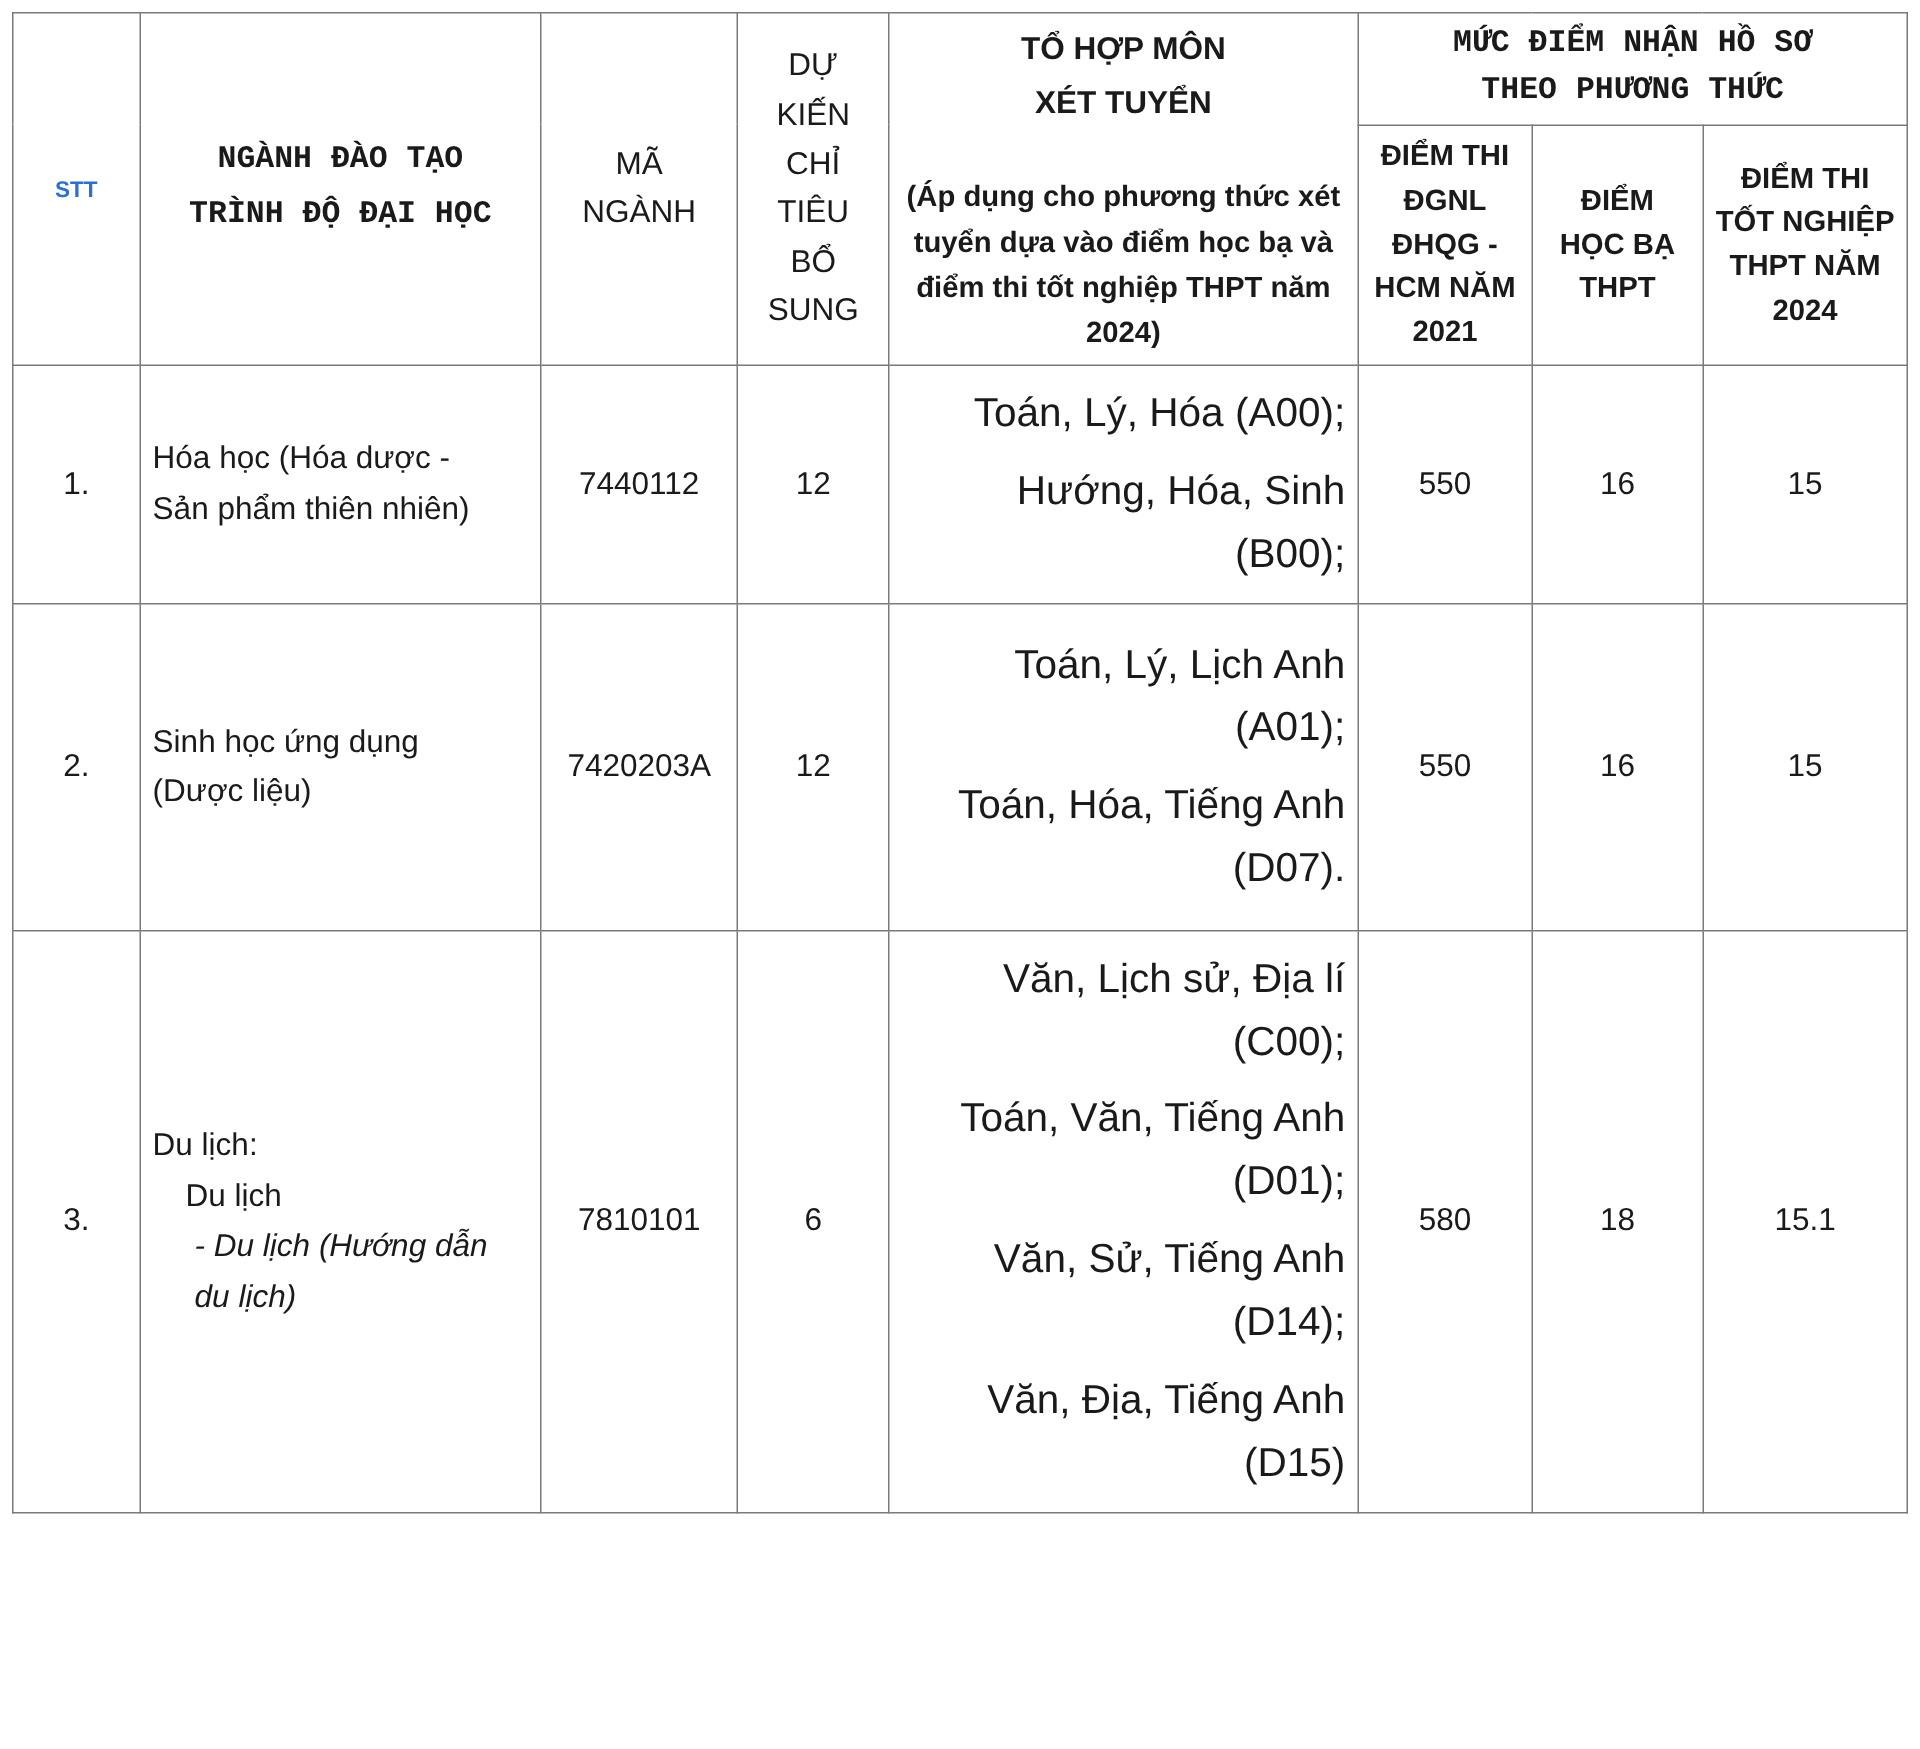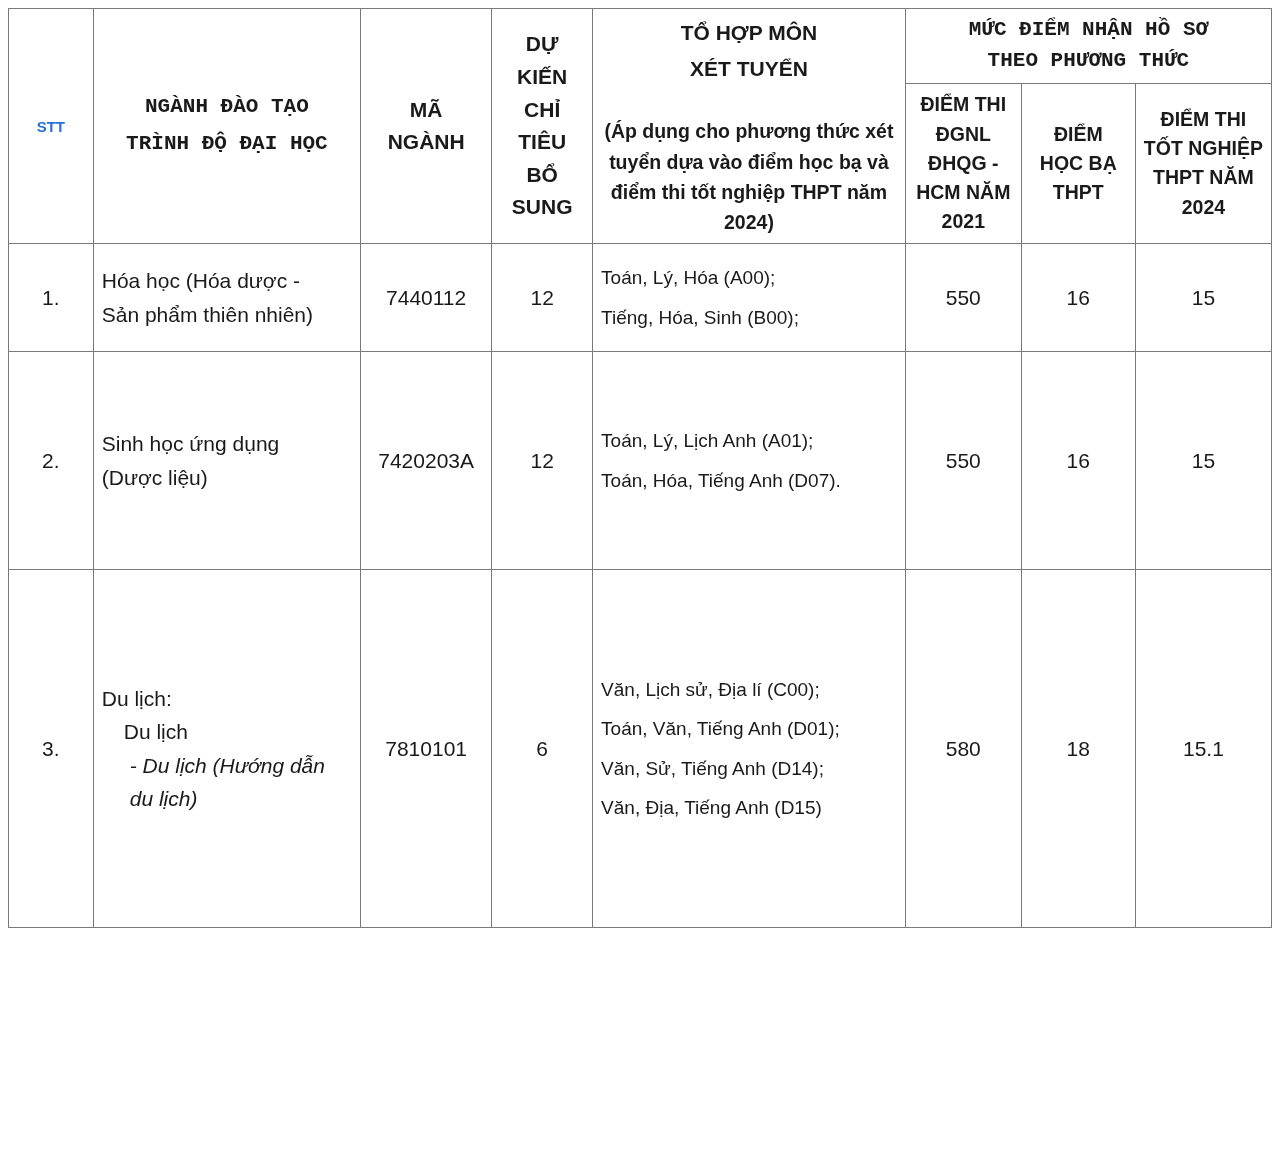--- a/index.html
+++ b/index.html
@@ -46,21 +46,21 @@
   }
   .hdr-name {
     text-align: center;
     font-weight: bold;
     font-size: 21px;
     line-height: 1.75;
     font-family: Liberation Mono, monospace;
   }
   .hdr-narrow {
     text-align: center;
-    font-weight: bold;
+    font-weight: normal;
     font-size: 21px;
     line-height: 1.55;
   }
   .hdr-group {
     text-align: center;
     font-weight: bold;
     font-size: 21px;
     line-height: 1.45;
     font-family: Liberation Mono, monospace;
   }
@@ -94,22 +94,22 @@
     font-size: 21px;
     line-height: 1.6;
     padding-left: 10px;
     padding-right: 6px;
   }
   .cell-center {
     text-align: center;
     font-size: 21px;
   }
   .cell-subject {
-    text-align: left;
-    font-size: 19px;
+    text-align: right;
+    font-size: 27px;
     line-height: 1.55;
   }
   .cell-subject div { padding: 5px 0; }
   .cell-name .line { display: block; }
   .cell-name .indent1 { display: block; padding-left: 22px; }
   .cell-name .indent2 { display: block; padding-left: 28px; }
   .cell-name em { font-style: italic; }
   .row-h1 td { height: 108px; }
   .row-h2 td { height: 218px; }
   .row-h3 td { height: 358px; }
@@ -161,21 +161,21 @@
       <tr class="row-h1">
         <td class="cell-stt">1.</td>
         <td class="cell-name">
           <span class="line">Hóa học (Hóa dược -</span>
           <span class="line">Sản phẩm thiên nhiên)</span>
         </td>
         <td class="cell-center">7440112</td>
         <td class="cell-center">12</td>
         <td class="cell-subject">
           <div>Toán, Lý, Hóa (A00);</div>
-          <div>Tiếng, Hóa, Sinh (B00);</div>
+          <div>Hướng, Hóa, Sinh (B00);</div>
         </td>
         <td class="cell-center">550</td>
         <td class="cell-center">16</td>
         <td class="cell-center">15</td>
       </tr>
       <tr class="row-h2">
         <td class="cell-stt">2.</td>
         <td class="cell-name">
           <span class="line">Sinh học ứng dụng</span>
           <span class="line">(Dược liệu)</span>

